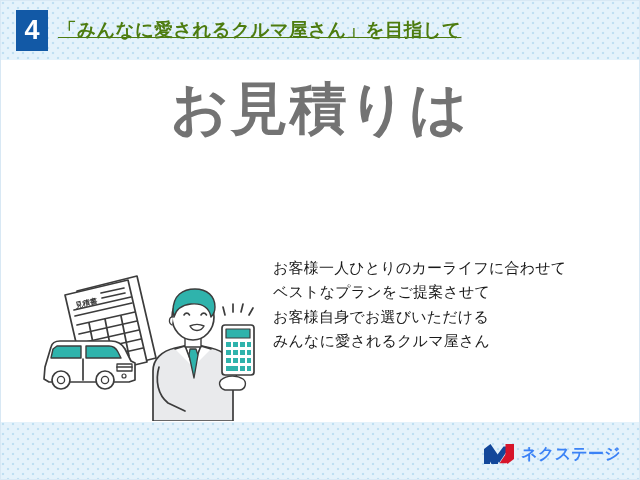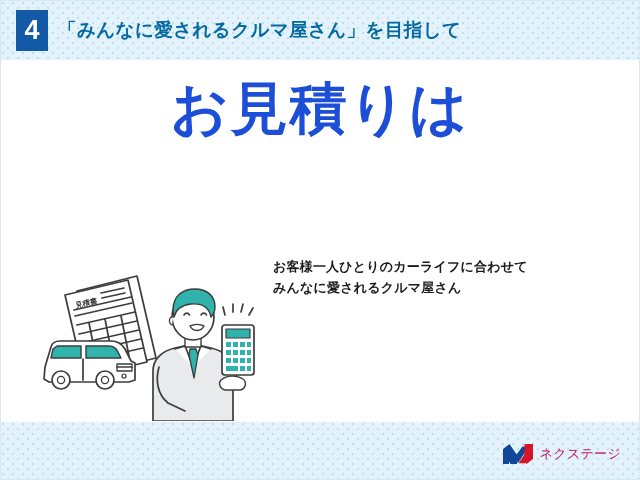--- a/index.html
+++ b/index.html
@@ -53,50 +53,51 @@
     line-height: 41px;
     text-align: center;
     letter-spacing: 0;
   }
   #header-title {
     position: absolute;
     left: 57px;
     top: 16px;
     font-size: 18.5px;
     font-weight: bold;
-    color: #0369a1;
+    color: #4d7c0f;
     letter-spacing: 0.4px;
     white-space: nowrap;
+    text-decoration: underline;
   }
 
   
   #headline {
     position: absolute;
     left: 0;
     right: 0;
     top: 79px;
     text-align: center;
-    color: #1d4ed8;
+    color: #737373;
     font-weight: bold;
     letter-spacing: 2px;
     line-height: 1.0;
   }
   #headline .hl-line {
     display: block;
     font-size: 57px;
   }
   #headline .hl-line.l1 { margin-bottom: 13px; }
 
   
   #body-copy {
     position: absolute;
     left: 272px;
     top: 255px;
-    font-size: 13px;
-    font-weight: bold;
+    font-size: 15px;
+    font-weight: normal;
     color: #1a1a1a;
     line-height: 1.62;
     letter-spacing: 0.2px;
     white-space: nowrap;
   }
   #body-copy .copy-line { display: block; }
 
   
   #illustration {
     position: absolute;
@@ -111,23 +112,23 @@
   #footer-logo {
     position: absolute;
     right: 18px;
     bottom: 14px;
     display: flex;
     align-items: center;
     gap: 7px;
   }
   #logo-mark { width: 30px; height: 22px; display: block; }
   #logo-wordmark {
-    font-size: 13px;
-    font-weight: normal;
-    color: #be185d;
+    font-size: 16px;
+    font-weight: bold;
+    color: #3b82f6;
     letter-spacing: 0.3px;
     white-space: nowrap;
   }
 </style>
 </head>
 <body>
 
 <div id="stage">
 
   <div id="header-band" class="dot-band"></div>
@@ -135,20 +136,22 @@
   <div id="step-badge">4</div>
 
   <div id="header-title">「みんなに愛されるクルマ屋さん」を目指して</div>
 
   <div id="headline">
     <span class="hl-line l1">お見積りは</span>
   </div>
 
   <div id="body-copy">
     <span class="copy-line">お客様一人ひとりのカーライフに合わせて</span>
+    <span class="copy-line">ベストなプランをご提案させて</span>
+    <span class="copy-line">お客様自身でお選びいただける</span>
     <span class="copy-line">みんなに愛されるクルマ屋さん</span>
   </div>
 
   <div id="illustration">
     <svg viewBox="0 0 250 158" xmlns="http://www.w3.org/2000/svg">
       <g fill="none" stroke="#3c3c3c" stroke-width="1.7" stroke-linejoin="round" stroke-linecap="round">
 
         <g>
           <polygon points="52,28 112,13 131,95 70,110" fill="#ffffff" stroke="#3c3c3c"></polygon>
         </g>

